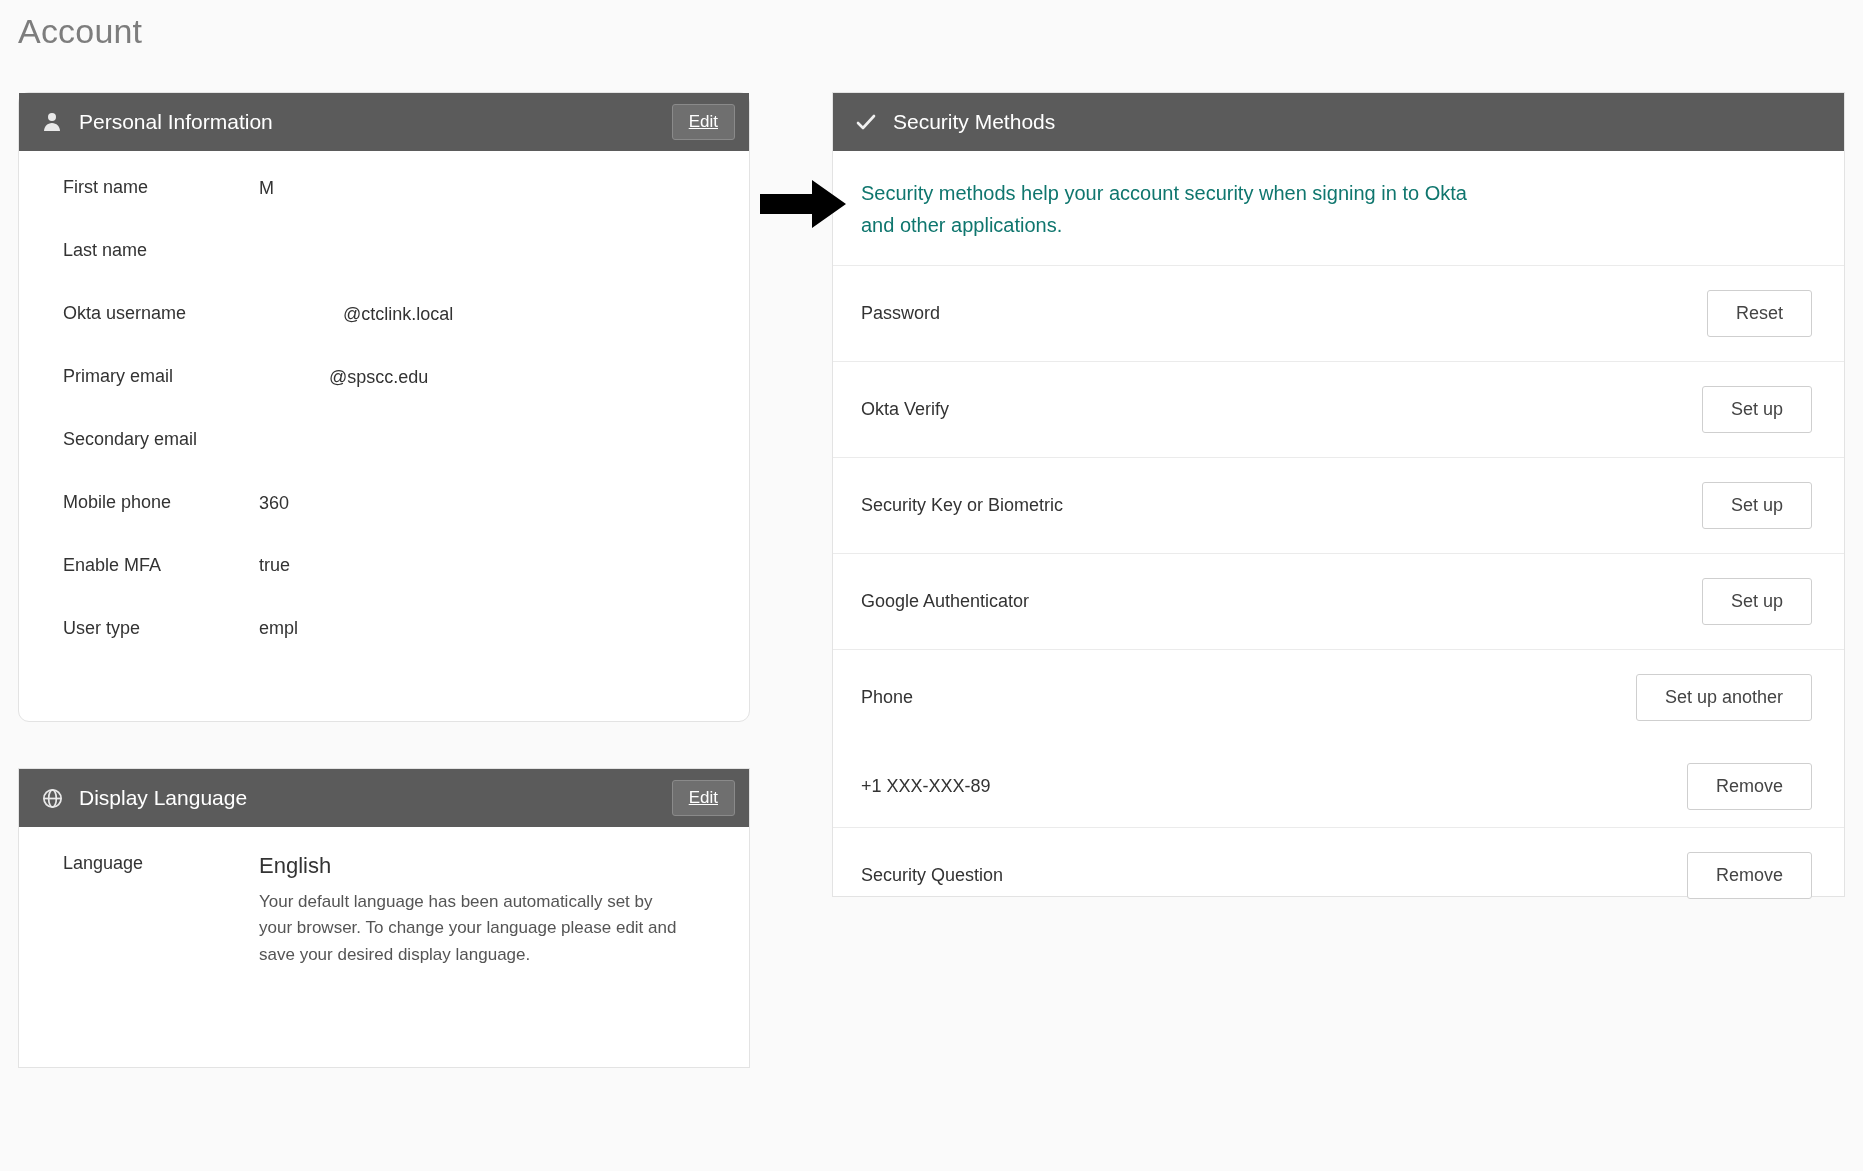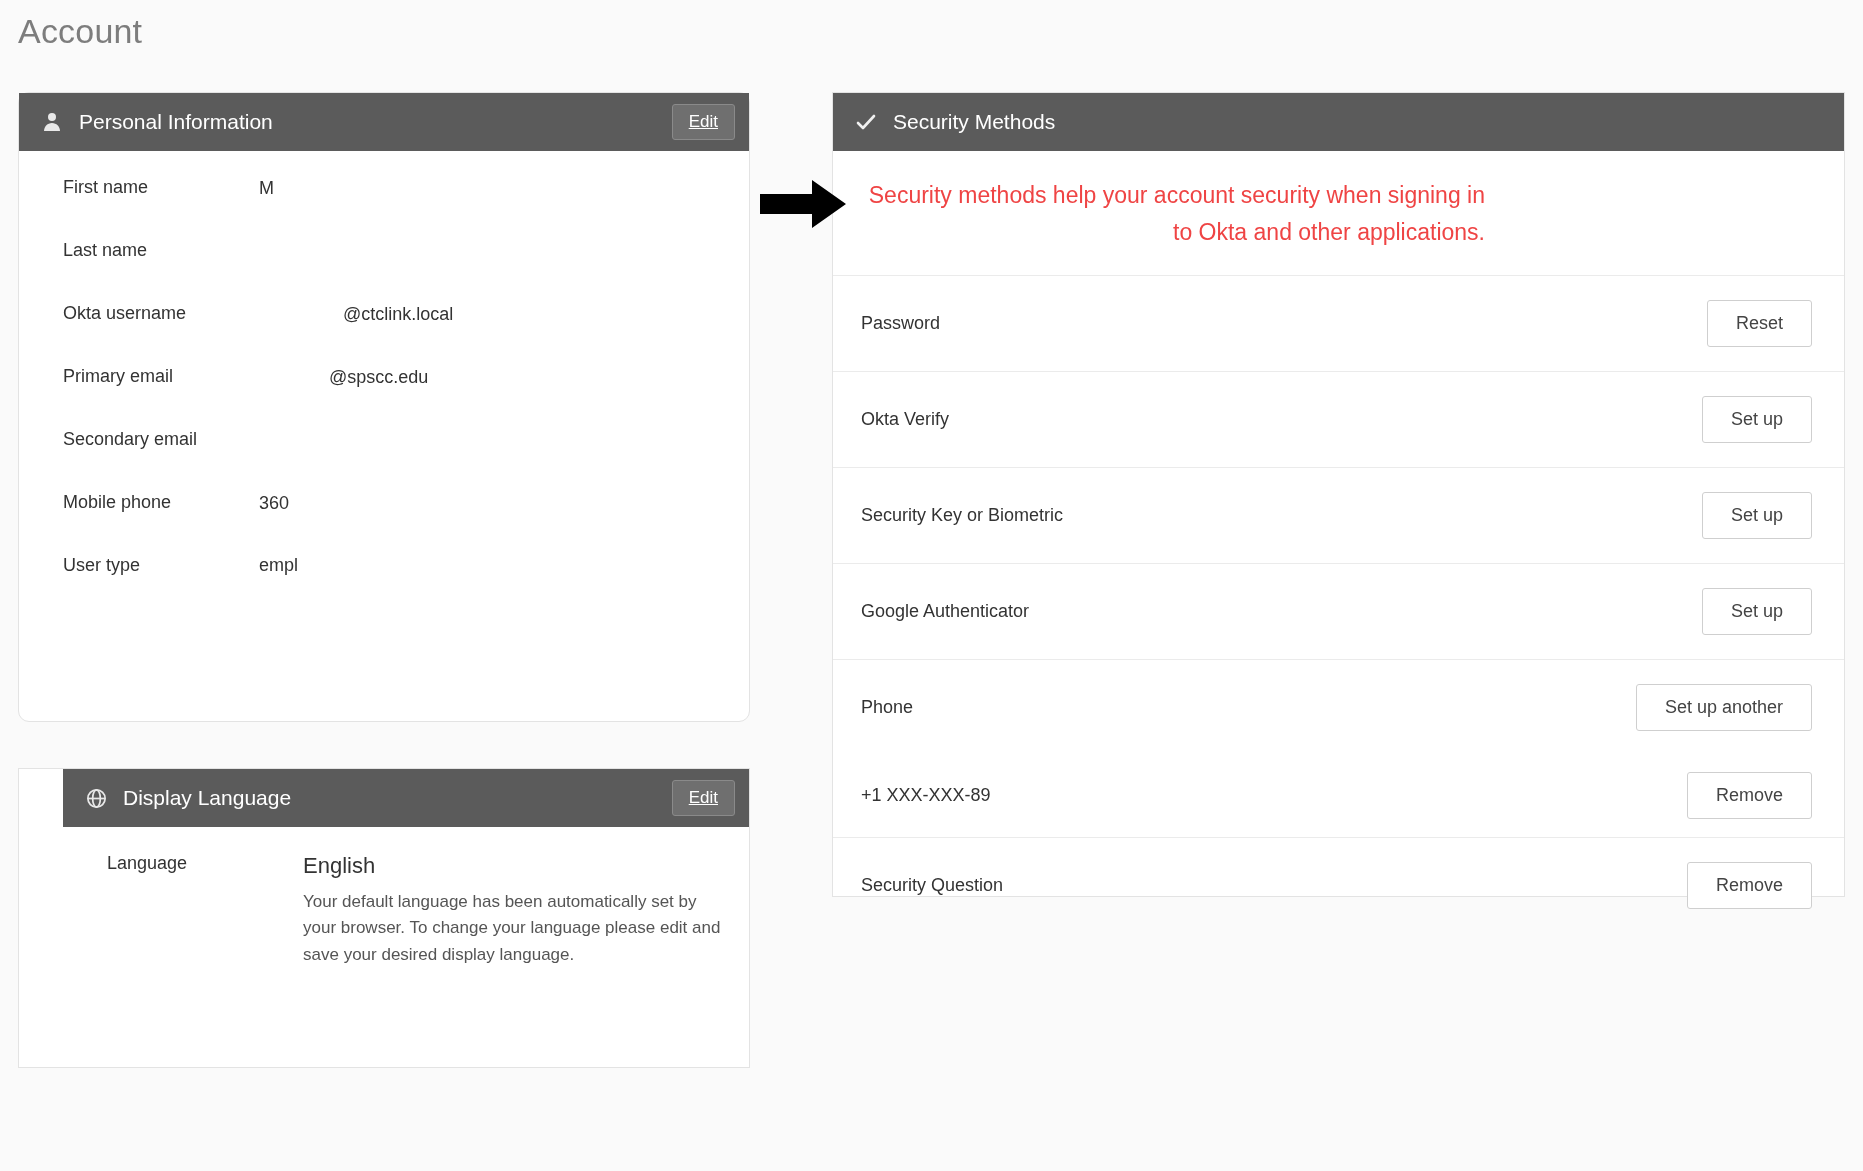--- a/index.html
+++ b/index.html
@@ -96,21 +96,20 @@
     background: #fff;
     height: 22px;
     vertical-align: middle;
   }
   
   #display-language-card {
     left: 18px;
     top: 768px;
     width: 732px;
     height: 300px;
-    padding-left: 44px;
   }
   #display-language-card .card-head { background: #5b5b5b; }
   .lang-body { padding: 26px 0 0 0; }
   .lang-row { display: flex; align-items: flex-start; }
   .lang-label {
     width: 240px;
     padding-left: 44px;
     font-size: 18px;
   }
   .lang-value { font-size: 22px; }
@@ -123,25 +122,24 @@
   }
   
   #security-methods-card {
     left: 832px;
     top: 92px;
     width: 1013px;
     height: 805px;
   }
   .sec-intro {
     padding: 26px 28px 24px 28px;
-    font-size: 23px;
-    color: #ef4444;
+    font-size: 20px;
+    color: #0f766e;
     line-height: 1.6;
     max-width: 680px;
-    text-align: right;
   }
   .sec-row {
     border-top: 1px solid #ebebeb;
     display: flex;
     align-items: center;
     justify-content: space-between;
     padding: 0 32px 0 28px;
     min-height: 96px;
   }
   .sec-row .sec-name {
@@ -232,20 +230,24 @@
       </div>
 
       <div class="info-row">
         <div class="info-label">Mobile phone</div>
         <div class="info-value">
           <span>360</span>
           <span class="redact" style="width:96px"></span>
         </div>
       </div>
 
+      <div class="info-row">
+        <div class="info-label">Enable MFA</div>
+        <div class="info-value">true</div>
+      </div>
 
       <div class="info-row">
         <div class="info-label">User type</div>
         <div class="info-value">empl</div>
       </div>
 
     </div>
   </div>
 
   <div class="card" id="display-language-card">

